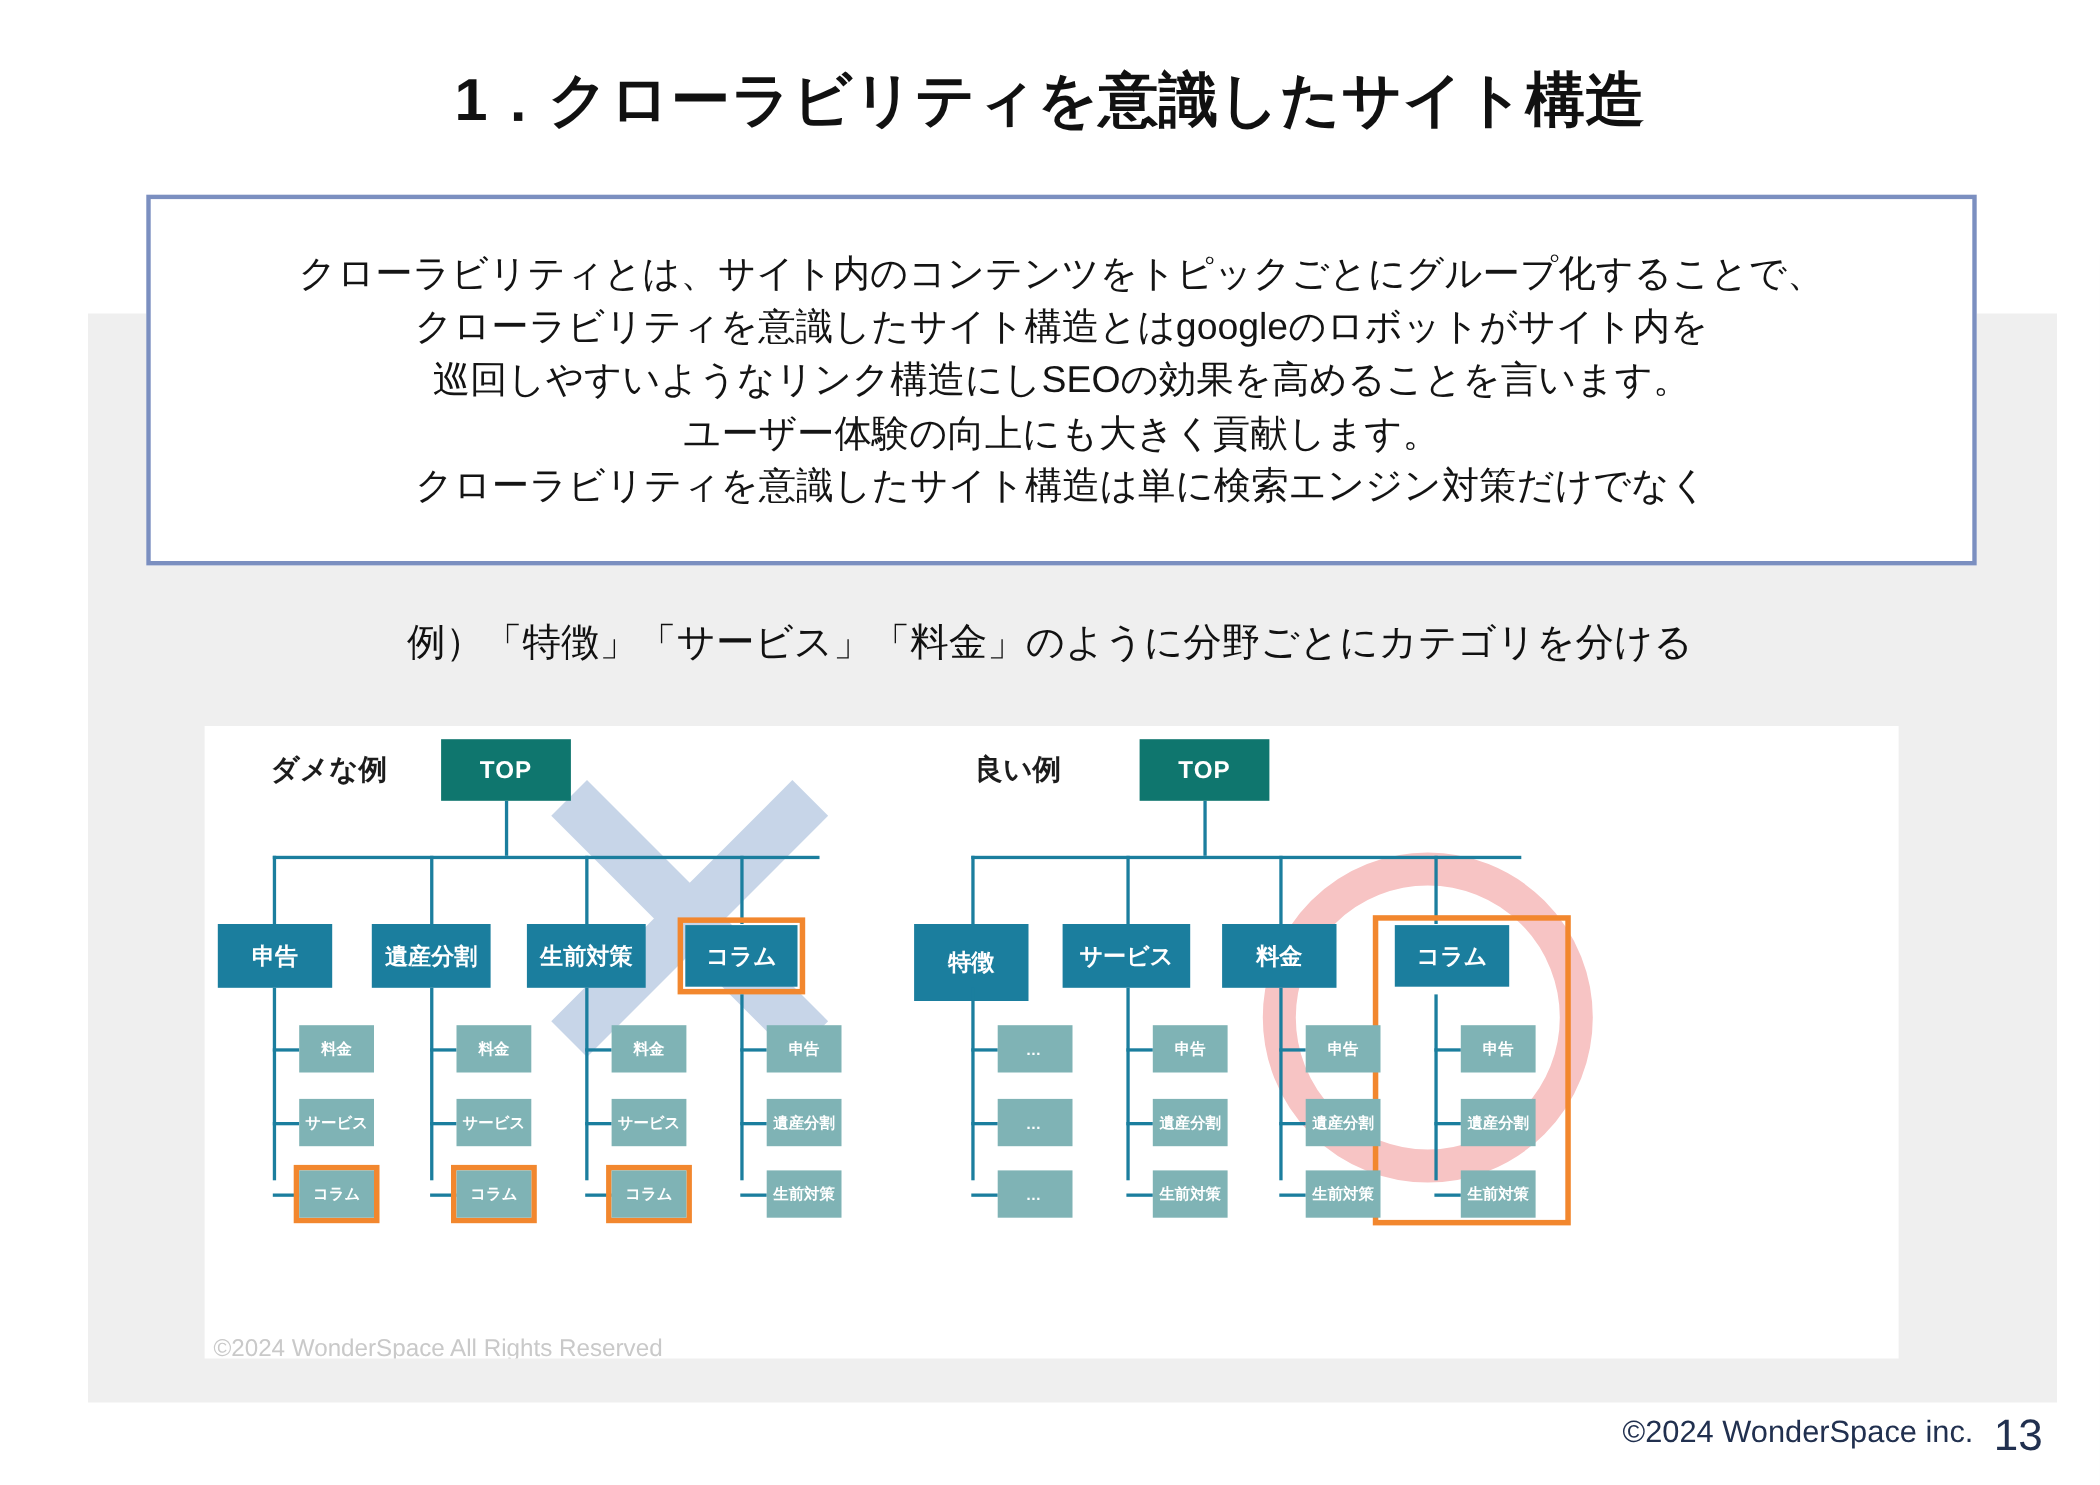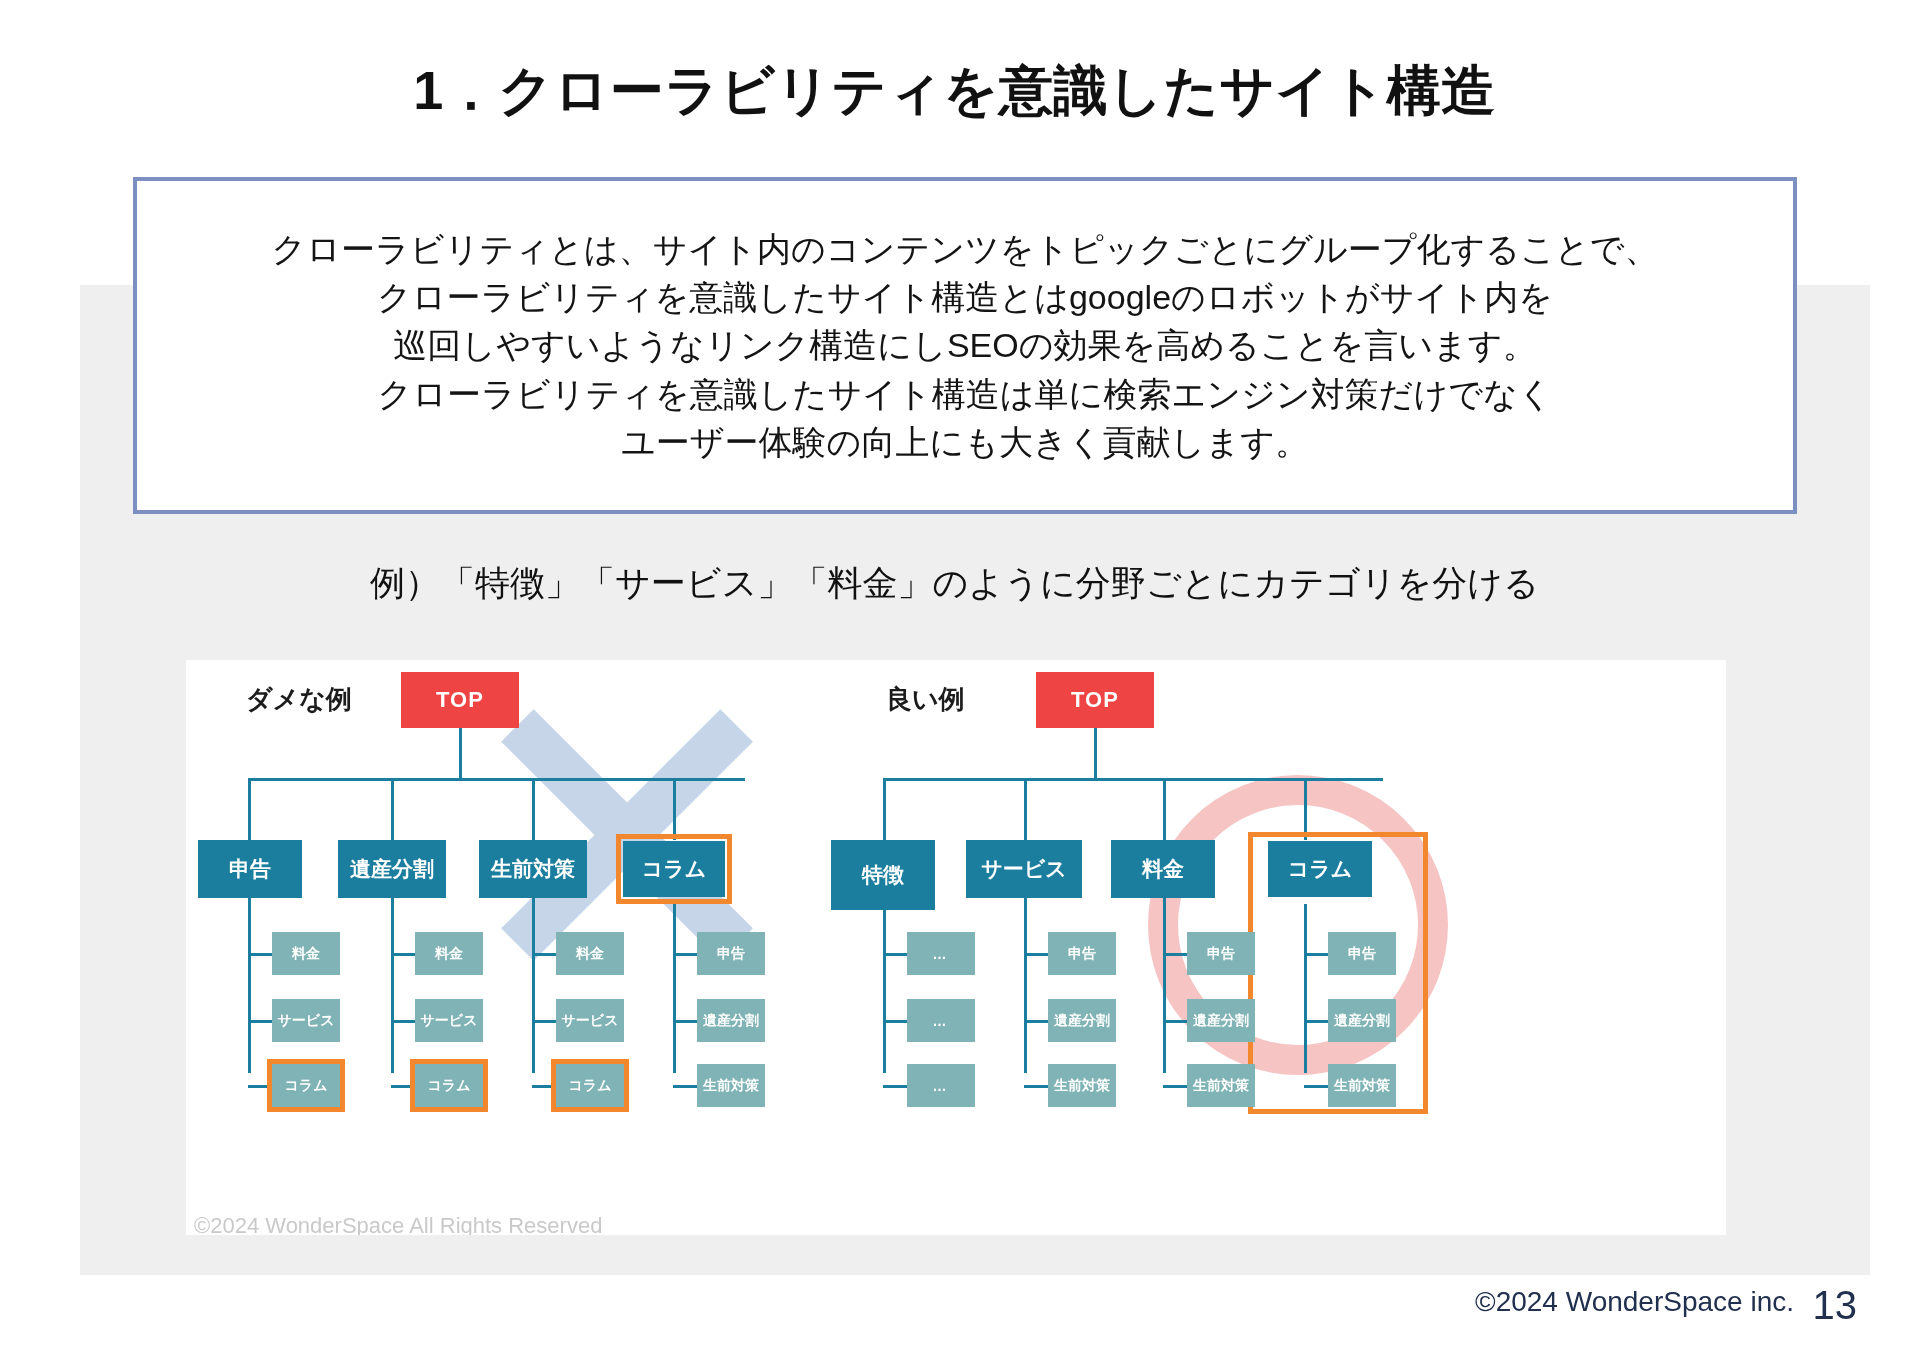--- a/index.html
+++ b/index.html
@@ -44,21 +44,21 @@
   .diag-inner{position:absolute;inset:0;}
   .dg-label{
     position:absolute;font-size:26px;font-weight:bold;color:#1c1c1c;
     white-space:nowrap;
   }
   .node{
     position:absolute;box-sizing:border-box;
     display:flex;align-items:center;justify-content:center;
     color:#ffffff;font-weight:bold;white-space:nowrap;
   }
-  .node.top{background:#ef4444;font-size:22px;letter-spacing:1px;}
+  .node.top{background:#0f766e;font-size:22px;letter-spacing:1px;}
   .node.cat{background:#1b7e9e;font-size:21px;}
   .node.leaf{background:#7fb3b5;font-size:14px;}
   .node.leaf.dots{letter-spacing:3px;}
   .hl-orange{
     position:absolute;box-sizing:border-box;border:5px solid #f2872e;
   }
   .line-v,.line-h{position:absolute;background:#1b7e9e;}
   .line-v{width:3px;}
   .line-h{height:3px;}
   .x-mark{
@@ -86,22 +86,22 @@
 <body>
 
 <div class="grey-panel"></div>
 
 <div class="slide-title">1．クローラビリティを意識したサイト構造</div>
 
 <div class="desc-box">
   <div class="desc-line">クローラビリティとは、サイト内のコンテンツをトピックごとにグループ化することで、</div>
   <div class="desc-line">クローラビリティを意識したサイト構造とはgoogleのロボットがサイト内を</div>
   <div class="desc-line">巡回しやすいようなリンク構造にしSEOの効果を高めることを言います。</div>
+  <div class="desc-line">ユーザー体験の向上にも大きく貢献します。</div>
   <div class="desc-line">クローラビリティを意識したサイト構造は単に検索エンジン対策だけでなく</div>
-  <div class="desc-line">ユーザー体験の向上にも大きく貢献します。</div>
 </div>
 
 <div class="example-line">例）「特徴」「サービス」「料金」のように分野ごとにカテゴリを分ける</div>
 
 <div class="diagram">
   <div class="diag-inner">
 
     <div class="dg-label" style="left:60px;top:22px;">ダメな例</div>
 
     <svg class="x-mark" viewBox="0 0 270 270">

